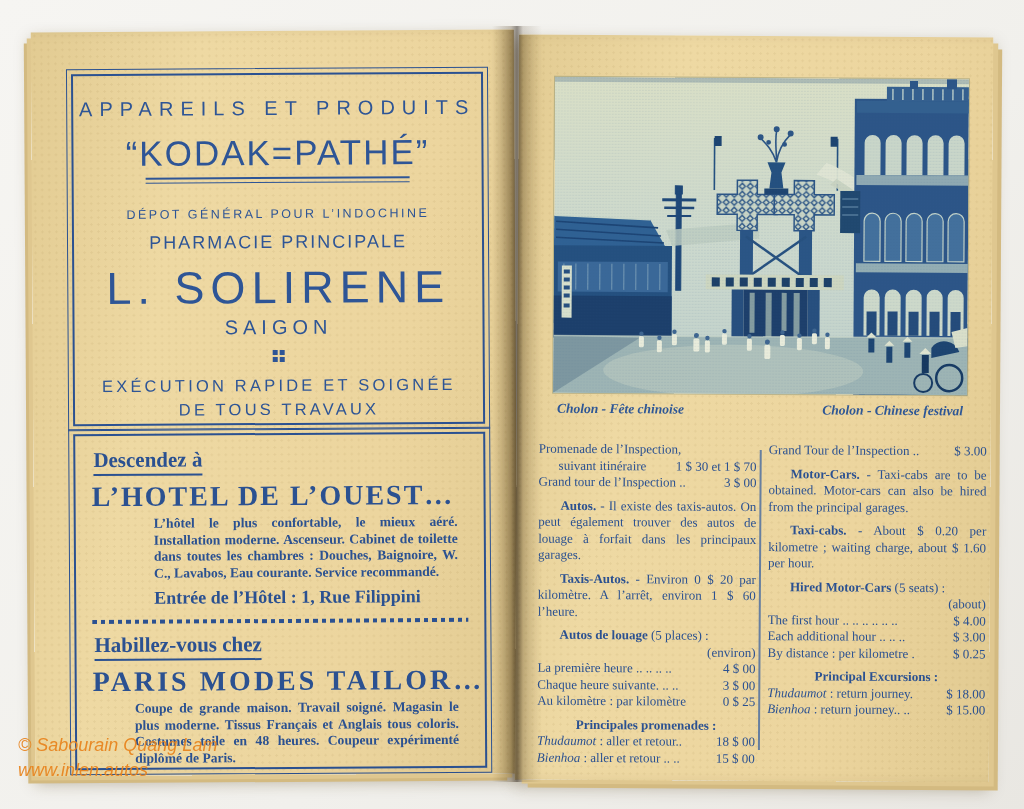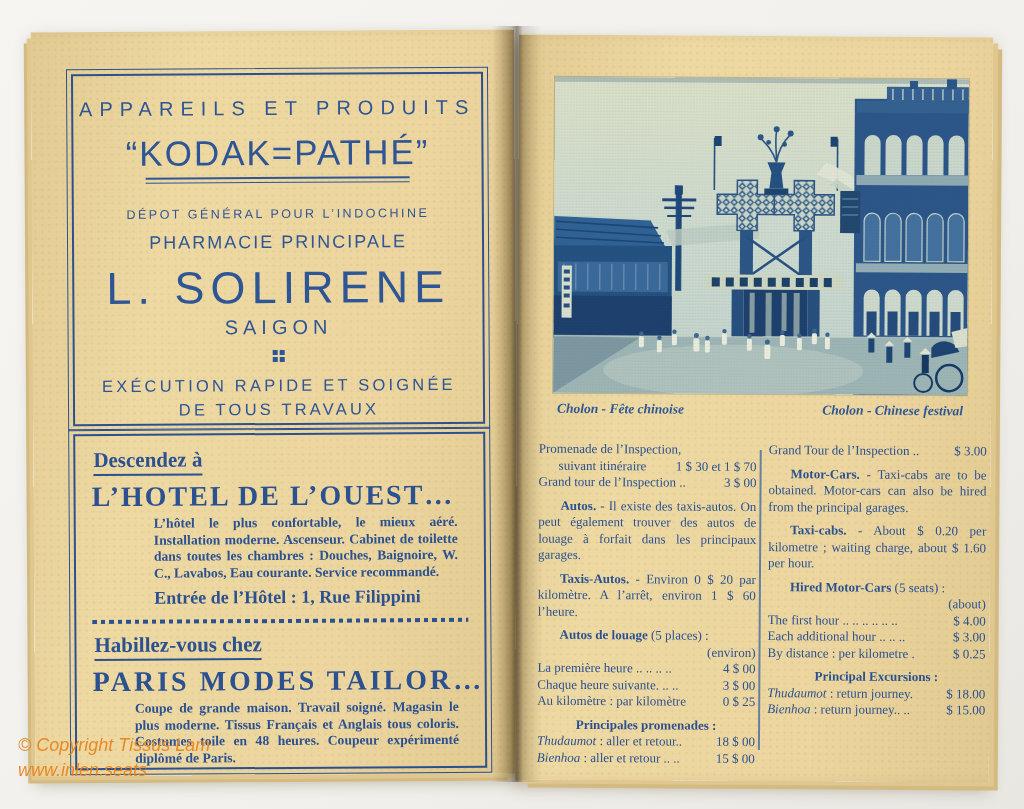--- a/index.html
+++ b/index.html
@@ -467,17 +467,17 @@
             <span class="lbl"><i>Bienhoa</i><span> : return journey.. ..</span></span>
             <span class="prc">$ 15.00</span>
           </div>
       </div>
     </div>
   </div>
 
   <div class="gutter"></div>
 
   <div class="watermark">
-    <div>© Copyright Tissus Lam</div>
-    <div>www.inlen.seats</div>
+    <div>© Sabourain Quang Lam</div>
+    <div>www.inlen.autos</div>
   </div>
 
 </div>
 
 </body></html>

